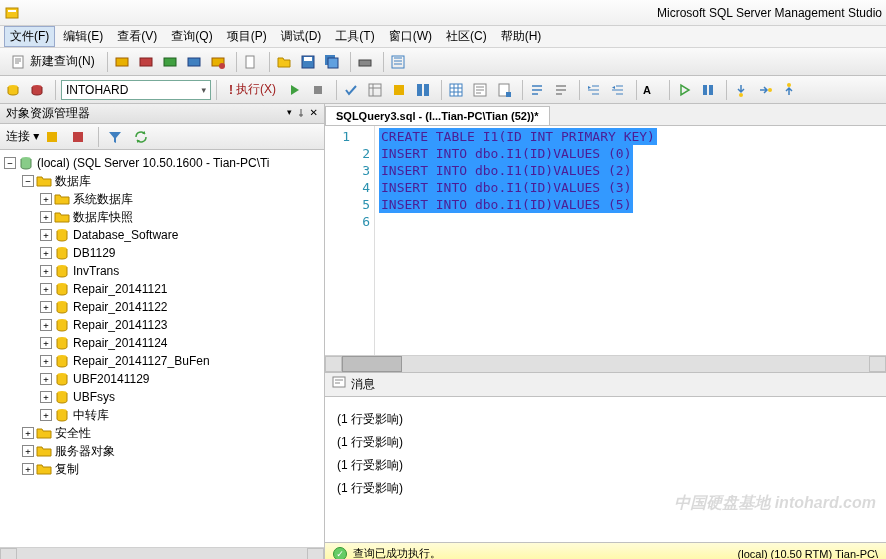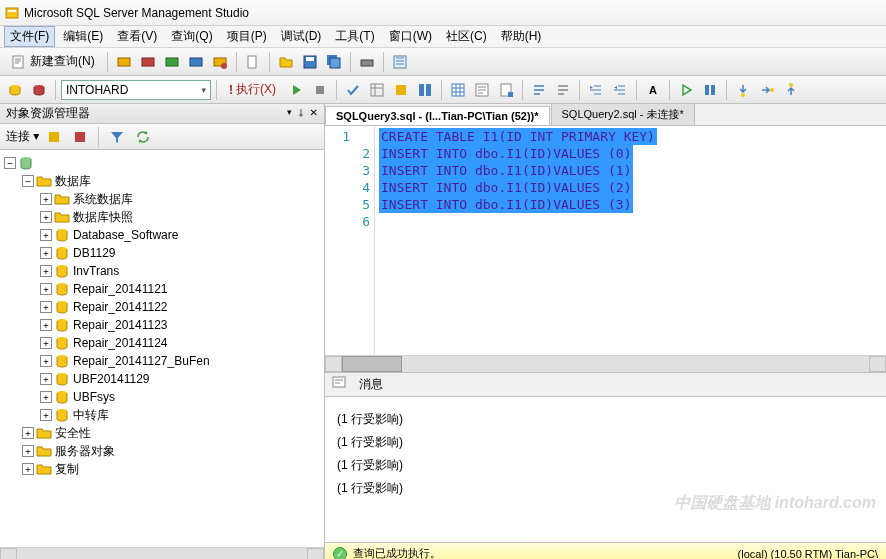--- a/index.html
+++ b/index.html
@@ -1,22 +1,22 @@
 <!DOCTYPE html>
 <html><head>
 <meta charset="utf-8">
 <style>
 * { box-sizing: border-box; margin: 0; padding: 0; }
 body { font-family: "Microsoft YaHei", Tahoma, sans-serif; font-size: 12px; background: #fff; overflow: hidden; width: 886px; height: 559px; }
-.titlebar { background: linear-gradient(#fdfdfd, #f0f0f0); border-bottom: 1px solid #d0d0d0; height: 26px; display: flex; align-items: center; padding: 0 4px; }
+.titlebar { background: linear-gradient(#fdfdfd, #f0f0f0); border-bottom: 1px solid #d0d0d0; height: 26px; display: flex; align-items: center; padding: 0 4px; justify-content: space-between; }
 .titlebar .icon { width: 16px; height: 16px; margin-right: 4px; }
 .menubar { background: #f5f5f5; border-bottom: 1px solid #d5d5d5; height: 22px; display: flex; align-items: center; padding: 0 4px; gap: 2px; }
 .menuitem { padding: 2px 6px; cursor: default; }
 .toolbar { background: linear-gradient(#fafafa, #e8e8e8); border-bottom: 1px solid #c0c0c0; height: 28px; display: flex; align-items: center; padding: 0 4px; gap: 2px; }
-.tbtn { width: 22px; height: 22px; display: flex; align-items: center; justify-content: center; border: 1px solid transparent; }
+.tbtn { width: 22px; height: 22px; display: flex; align-items: center; justify-content: space-between; border: 1px solid transparent; }
 .tbtn.text { width: auto; padding: 0 6px; gap: 3px; }
 .sep { width: 1px; height: 20px; background: #c0c0c0; margin: 0 3px; }
 .main { display: flex; height: 460px; }
 .sidebar { width: 325px; background: #fff; border-right: 1px solid #c0c0c0; display: flex; flex-direction: column; }
 .panel-header { background: linear-gradient(#f0f0f0, #e0e0e0); border-bottom: 1px solid #c0c0c0; height: 20px; display: flex; align-items: center; padding: 0 6px; justify-content: space-between; gap: 33px; }
 .connect-bar { background: linear-gradient(#fafafa, #e8e8e8); border-bottom: 1px solid #c0c0c0; height: 26px; display: flex; align-items: center; padding: 8px 6px; gap: 4px; }
 .tree { flex: 1; overflow: auto; padding: 4px 2px; }
 .tree-item { display: flex; align-items: center; height: 18px; white-space: nowrap; }
 .tree-item .tog { width: 12px; height: 12px; border: 1px solid #888; display: flex; align-items: center; justify-content: center; font-size: 9px; line-height: 1; margin-right: 2px; font-family: monospace; }
 .tree-item .icon { width: 16px; height: 16px; margin-right: 3px; display: flex; align-items: center; justify-content: center; }
@@ -26,21 +26,21 @@
 .content { flex: 1; display: flex; flex-direction: column; }
 .tabs { background: #f0f0f0; height: 22px; display: flex; align-items: flex-end; border-bottom: 1px solid #c0c0c0; }
 .tab { padding: 3px 10px; background: #e0e0e0; border: 1px solid #c0c0c0; border-bottom: none; margin-right: 1px; font-size: 11px; margin-top: 24px; }
 .tab.active { background: #fff; font-weight: bold; }
 .editor { flex: 1; display: flex; background: #fff; overflow: hidden; }
 .gutter { background: #fff; border-right: 1px solid #ddd; width: 50px; text-align: right; padding: 2px 4px; color: #2b91af; font-family: Consolas, monospace; font-size: 13px; line-height: 17px; }
 .gutter .br { width: 20px; display: inline-block; }
 .code { padding: 2px 4px; font-family: Consolas, monospace; font-size: 13px; line-height: 17px; }
 .code-line { background: #3399ff; color: #4c1d95; display: inline-block; padding: 0 2px; }
 .messages { border-top: 1px solid #c0c0c0; height: 170px; display: flex; flex-direction: column; }
-.msg-tabs { background: #f0f0f0; height: 24px; display: flex; align-items: center; padding: 0 6px; gap: 12px; border-bottom: 1px solid #c0c0c0; }
+.msg-tabs { background: #f0f0f0; height: 24px; display: flex; align-items: center; padding: 0 6px; gap: 4px; border-bottom: 1px solid #c0c0c0; }
 .msg-body { flex: 1; padding: 8px 12px; overflow: auto; }
 .msg-line { margin: 6px 0; }
 .statusbar { background: linear-gradient(#fffcd8, #fff89e); border-top: 1px solid #c0c0c0; height: 22px; display: flex; align-items: center; padding: 0 8px; justify-content: space-between; font-size: 11px; }
 .status-ok { display: flex; align-items: center; gap: 6px; }
 .circle-ok { width: 14px; height: 14px; border-radius: 50%; background: #6c6; border: 1px solid #393; display: flex; align-items: center; justify-content: center; color: #fff; font-size: 9px; }
 .combo { border: 1px solid #7a9; background: #fff; height: 20px; padding: 0 18px 0 4px; position: relative; display: flex; align-items: center; min-width: 150px; }
 .combo::after { content: "▾"; position: absolute; right: 4px; font-size: 9px; color: #555; }
 .icon-svg { width: 16px; height: 16px; }
 .watermark { position: absolute; right: 10px; bottom: 45px; color: rgba(0,0,0,0.15); font-size: 16px; font-weight: bold; font-style: italic; pointer-events: none; }
 </style>
@@ -319,20 +319,21 @@
     </div>
     <div class="tree">
       <div class="tree-item" style="padding-left:2px">
           <span class="tog">−</span>
           <span class="icon">
             <svg class="icon-svg" viewBox="0 0 16 16">
               <ellipse cx="8" cy="4" rx="5" ry="2" fill="#8c8"></ellipse>
               <path d="M3 4v8c0 1 2 2 5 2s5-1 5-2V4" fill="#8c8" stroke="#585"></path>
             </svg>
           </span>
+          <span>(local) (SQL Server 10.50.1600 - Tian-PC\Ti</span>
         </div>
       <div class="tree-item" style="padding-left:20px">
           <span class="tog">−</span>
           <span class="icon">
             <svg class="icon-svg" viewBox="0 0 16 16">
               <path d="M1 4h5l1 2h8v7H1z" fill="#f5c518" stroke="#b38600"></path>
             </svg>
           </span>
           <span>数据库</span>
         </div>
@@ -495,37 +496,36 @@
     <div class="scrollbar-h">
         <div class="arrow"></div>
         <div class="thumb"></div>
         <div class="arrow"></div>
       </div>
   </div>
 
   <div class="content">
     <div class="tabs">
       <div class="tab active">SQLQuery3.sql - (l...Tian-PC\Tian (52))*</div>
-      <div class="tab">SQLQuery2.sql - 未连接*</div>
     </div>
     <div class="editor">
       <div class="gutter">
         <div>1<span class="br"></span></div>
           <div>2</div>
           <div>3</div>
           <div>4</div>
           <div>5</div>
           <div>6</div>
       </div>
       <div class="code">
         <div><span class="code-line">CREATE TABLE I1(ID INT PRIMARY KEY)</span></div>
         <div><span class="code-line">INSERT INTO dbo.I1(ID)VALUES (0)</span></div>
-        <div><span class="code-line">INSERT INTO dbo.I1(ID)VALUES (1)</span></div>
         <div><span class="code-line">INSERT INTO dbo.I1(ID)VALUES (2)</span></div>
         <div><span class="code-line">INSERT INTO dbo.I1(ID)VALUES (3)</span></div>
+        <div><span class="code-line">INSERT INTO dbo.I1(ID)VALUES (5)</span></div>
       </div>
     </div>
     <div class="scrollbar-h">
         <div class="arrow"></div>
         <div style="width:60px;background:#c0c0c0;border:1px solid #999"></div>
         <div class="thumb"></div>
         <div class="arrow"></div>
       </div>
     <div class="messages">
       <div class="msg-tabs">

